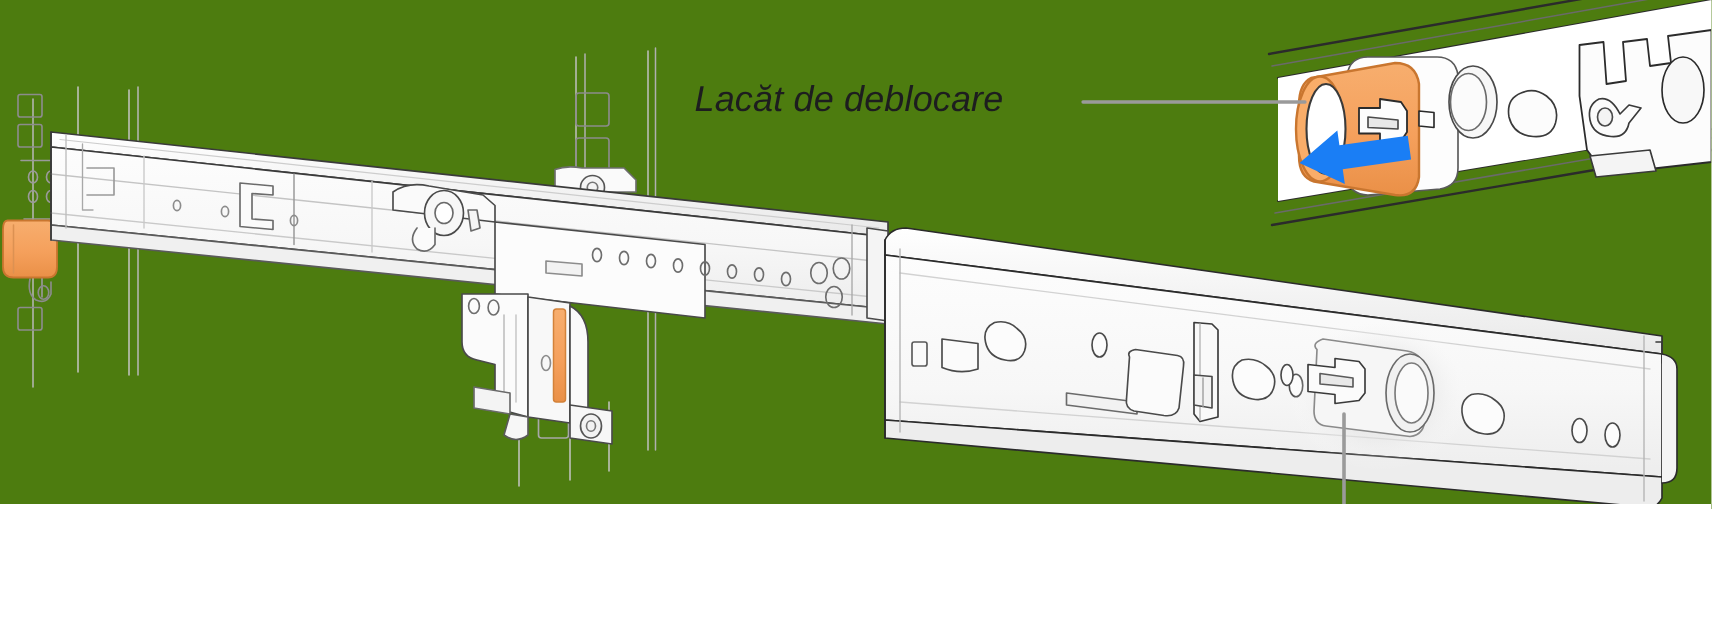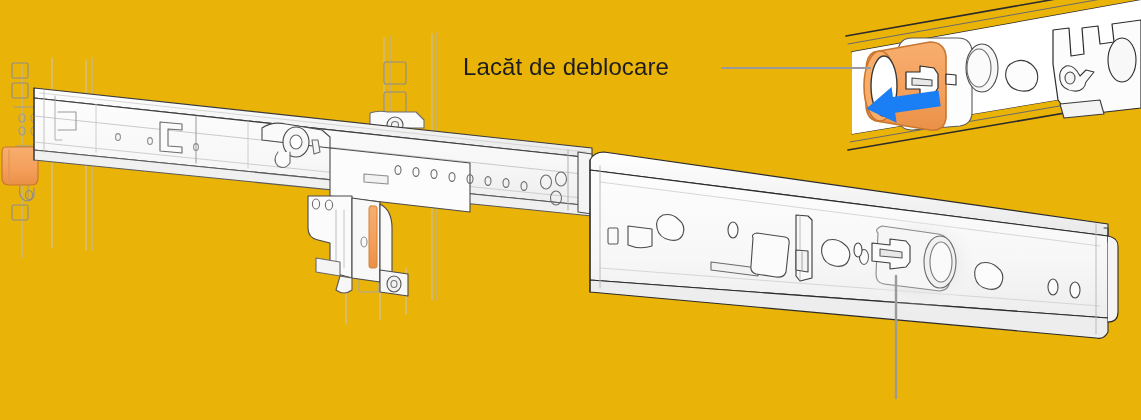--- a/index.html
+++ b/index.html
@@ -8,23 +8,24 @@
     padding: 0;
     background: #ffffff;
   }
   body {
     font-family: "Liberation Sans", sans-serif;
     -webkit-font-smoothing: antialiased;
   }
   #figure {
     position: relative;
     width: 1141px;
-    height: 420px;
-    background: #eab308;
+    height: 336px;
+    background: #4d7c0f;
     overflow: hidden;
+    font-style: italic;
   }
   #art {
     position: absolute;
     inset: 0;
     width: 1141px;
     height: 420px;
     display: block;
   }
   .callout {
     position: absolute;

